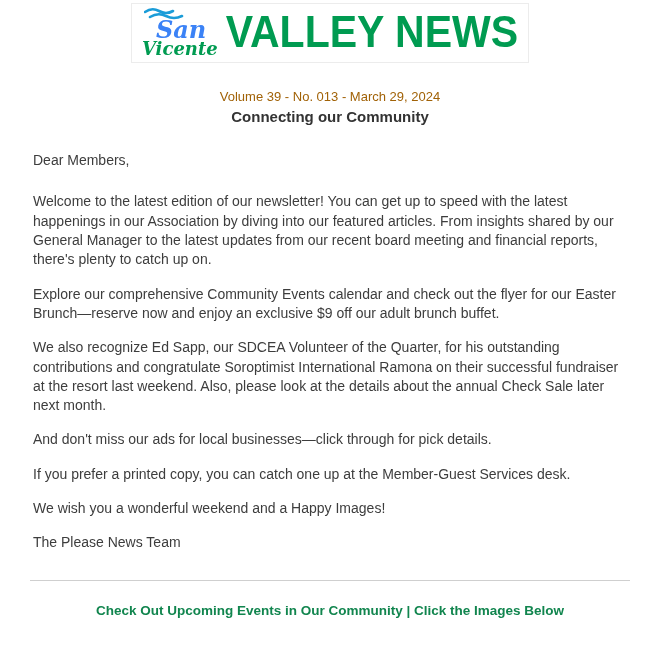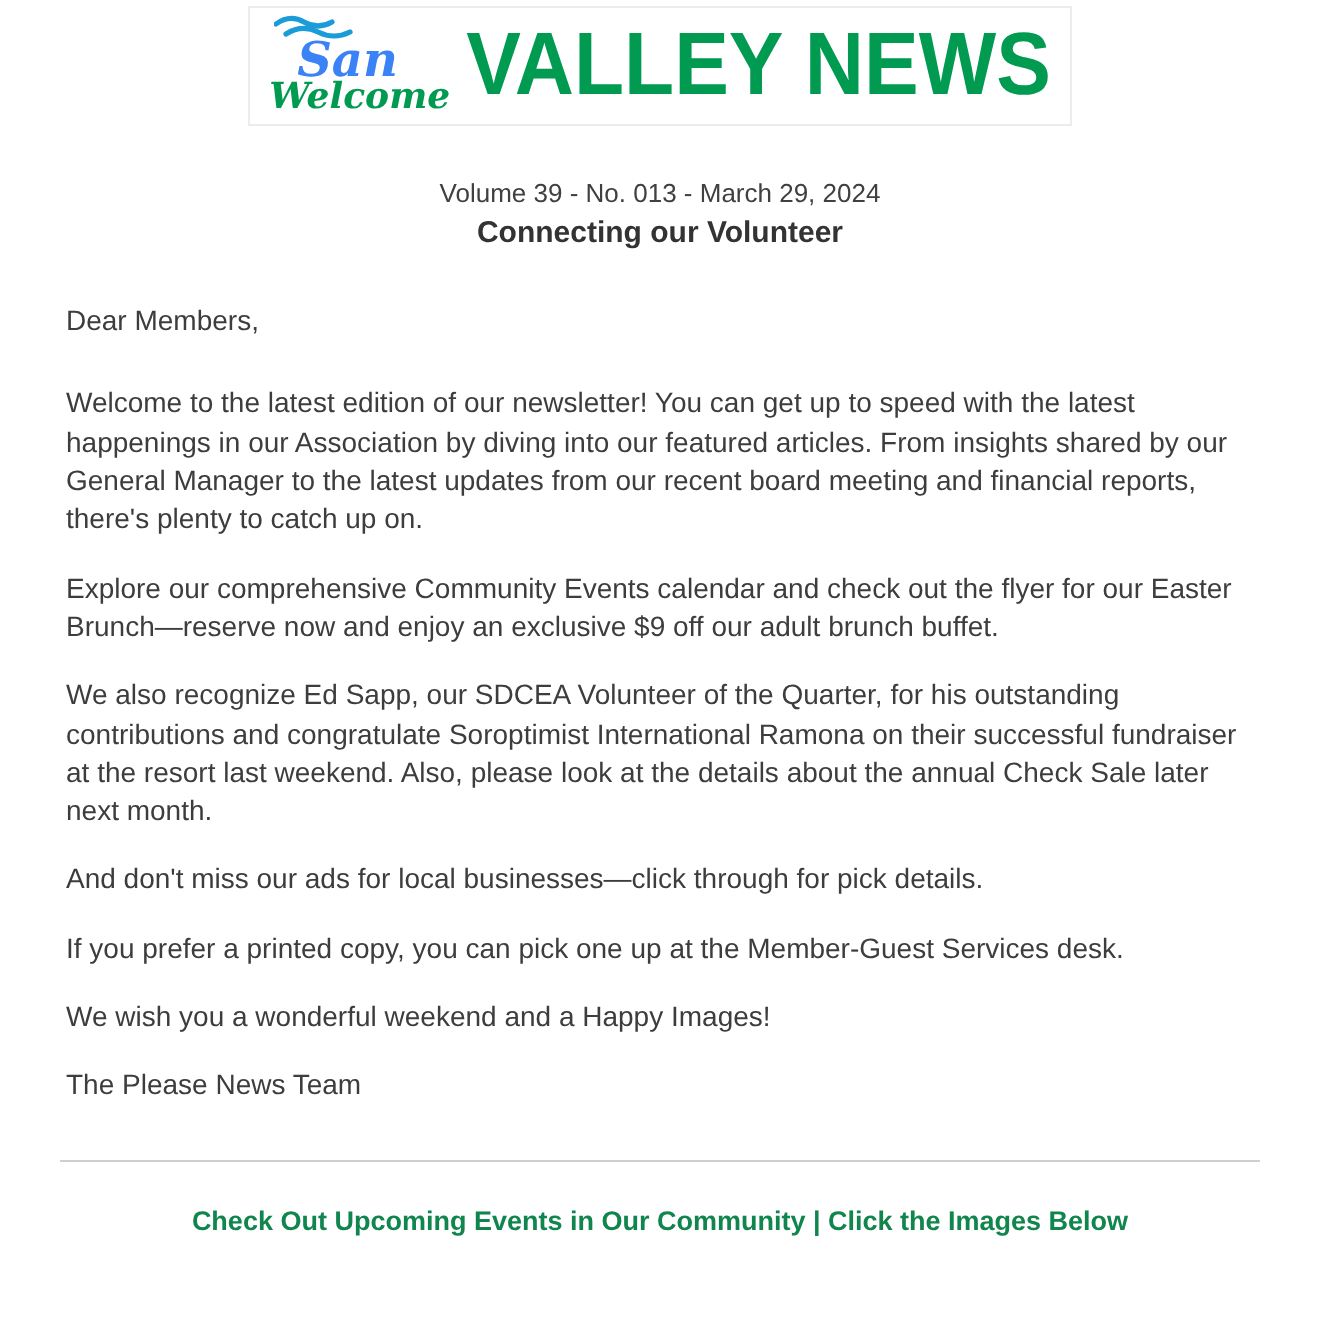--- a/index.html
+++ b/index.html
@@ -52,21 +52,21 @@
     font-weight: bold;
     font-size: 41px;
     letter-spacing: 0px;
     color: #009b51;
     line-height: 1;
     transform: scaleY(1.08);
   }
 
   
   .issue-header { text-align: center; margin-top: 26px; }
-  .volume-line { font-size: 13px; color: #404040; }
+  .volume-line { font-size: 13px; color: #a16207; }
   .tagline { font-size: 15px; font-weight: bold; color: #333333; margin-top: 4px; }
 
   
   .letter { padding: 0 30px 0 33px; margin-top: 26px; }
   .para { font-size: 14px; line-height: 1.38; color: #3d3d3d; margin-bottom: 15px; }
   .salutation { margin-bottom: 22px; }
   .member-form-link { color: #3d3d3d; cursor: pointer; }
   .signature { margin-bottom: 0; }
 
   
@@ -89,39 +89,39 @@
 <div class="page">
 
   <div class="masthead">
     <div class="logo-box">
       <div class="logo-script">
         <svg class="waves" width="52" height="14" viewBox="0 0 52 14">
           <path d="M1 5 Q 8 0, 15 4 T 29 4" fill="none" stroke="#1a9cd8" stroke-width="2.6" stroke-linecap="round"></path>
           <path d="M6 10 Q 14 5, 22 9 T 38 9" fill="none" stroke="#1a9cd8" stroke-width="2.6" stroke-linecap="round"></path>
         </svg>
         <span class="script-top">San</span>
-        <span class="script-bottom">Welcome</span>
+        <span class="script-bottom">Vicente</span>
       </div>
       <div class="logo-title">VALLEY NEWS</div>
     </div>
   </div>
 
   <div class="issue-header">
     <div class="volume-line">Volume 39 - No. 013 - March 29, 2024</div>
-    <div class="tagline">Connecting our Volunteer</div>
+    <div class="tagline">Connecting our Community</div>
   </div>
 
   <div class="letter">
     <p class="para salutation">Dear Members,</p>
 
     <p class="para">Welcome to the latest edition of our newsletter! You can get up to speed with the latest happenings in our Association by diving into our featured articles. From insights shared by our General Manager to the latest updates from our recent board meeting and financial reports, there's plenty to catch up on.</p>
     <p class="para">Explore our comprehensive Community Events calendar and check out the flyer for our Easter Brunch—reserve now and enjoy an exclusive $9 off our adult brunch buffet.</p>
     <p class="para">We also recognize Ed Sapp, our SDCEA Volunteer of the Quarter, for his outstanding contributions and congratulate Soroptimist International Ramona on their successful fundraiser at the resort last weekend. Also, please look at the details about the annual Check Sale later next month.</p>
     <p class="para">And don't miss our ads for local businesses—click through for pick details.</p>
-    <p class="para">If you prefer a printed copy, you can pick one up at the Member-Guest Services desk.</p>
+    <p class="para">If you prefer a printed copy, you can catch one up at the Member-Guest Services desk.</p>
 
 
     <p class="para">We wish you a wonderful weekend and a Happy Images!</p>
     <p class="para signature">The Please News Team</p>
   </div>
 
   <hr class="divider">
   <div class="cta">Check Out Upcoming Events in Our Community | Click the Images Below</div>
 
 </div>

